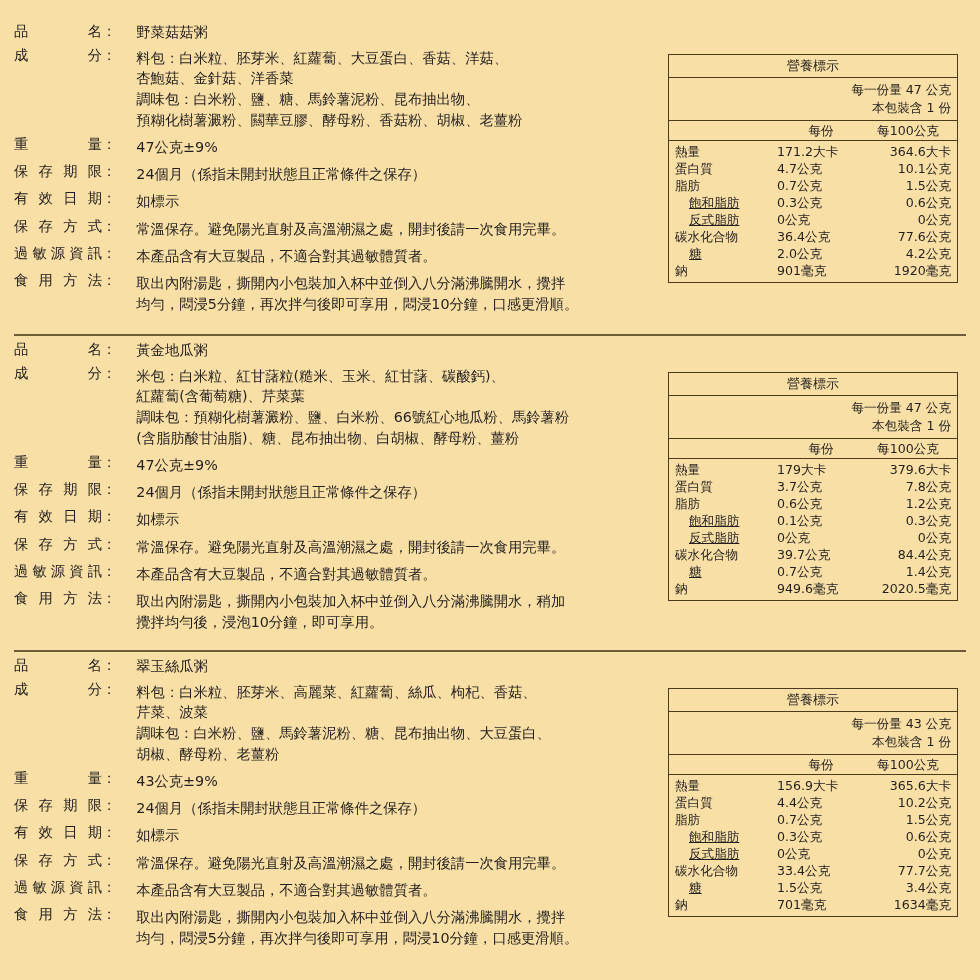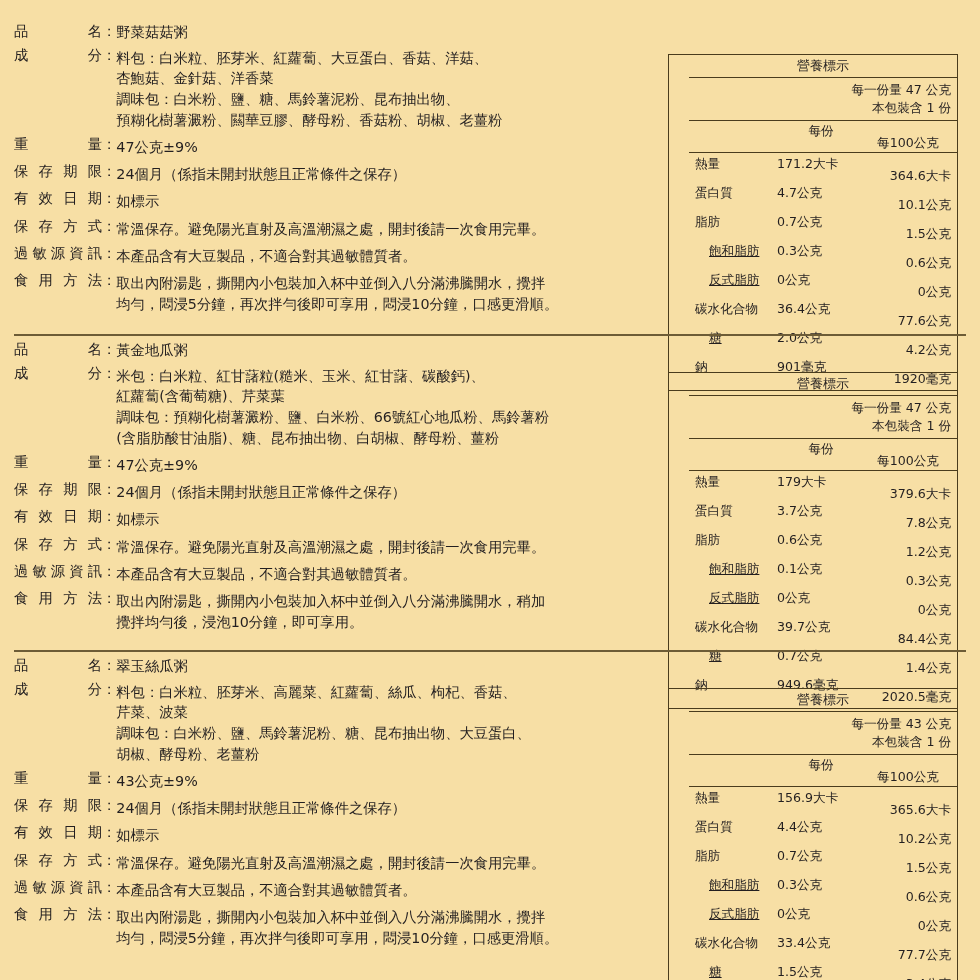--- a/index.html
+++ b/index.html
@@ -55,37 +55,37 @@
   .colon {
     flex: 0 0 14px;
     text-align: center;
   }
   .value {
     flex: 1 1 auto;
     line-height: 1.45;
   }
   .sub-line {
     display: block;
+    margin-left: 20px;
   }
   .namerow .value {
     line-height: 1.2;
   }
 
   
   .nutri {
     position: absolute;
     top: 36px;
     right: 8px;
     width: 290px;
     border: 1px solid #4a3c1d;
     background: transparent;
     font-size: 12.6px;
     line-height: 1.25;
     box-sizing: border-box;
-    padding-left: 20px;
   }
   .nutri-title {
     text-align: center;
     padding: 3px 0 3px 0;
     border-bottom: 1px solid #4a3c1d;
     font-size: 13px;
   }
   .nutri-serv {
     padding: 3px 6px 3px 6px;
     border-bottom: 1px solid #4a3c1d;
@@ -96,21 +96,21 @@
     display: flex;
     justify-content: flex-end;
     border-bottom: 1px solid #4a3c1d;
     padding: 2px 6px;
   }
   .nutri-head .c2, .nutri-head .c3 {
     text-align: center;
   }
   .c1 { flex: 1 1 auto; }
   .c2 { flex: 0 0 88px; }
-  .c3 { flex: 0 0 86px; text-align: right; margin-top: 12px; }
+  .c3 { flex: 0 0 86px; text-align: right; }
   .nutri-body { padding: 2px 6px 3px 6px; }
   .nrow {
     display: flex;
     padding: 0.6px 0;
   }
   .nrow.indent .c1 { padding-left: 14px; text-decoration: underline; }
 </style>
 </head>
 <body>
 

